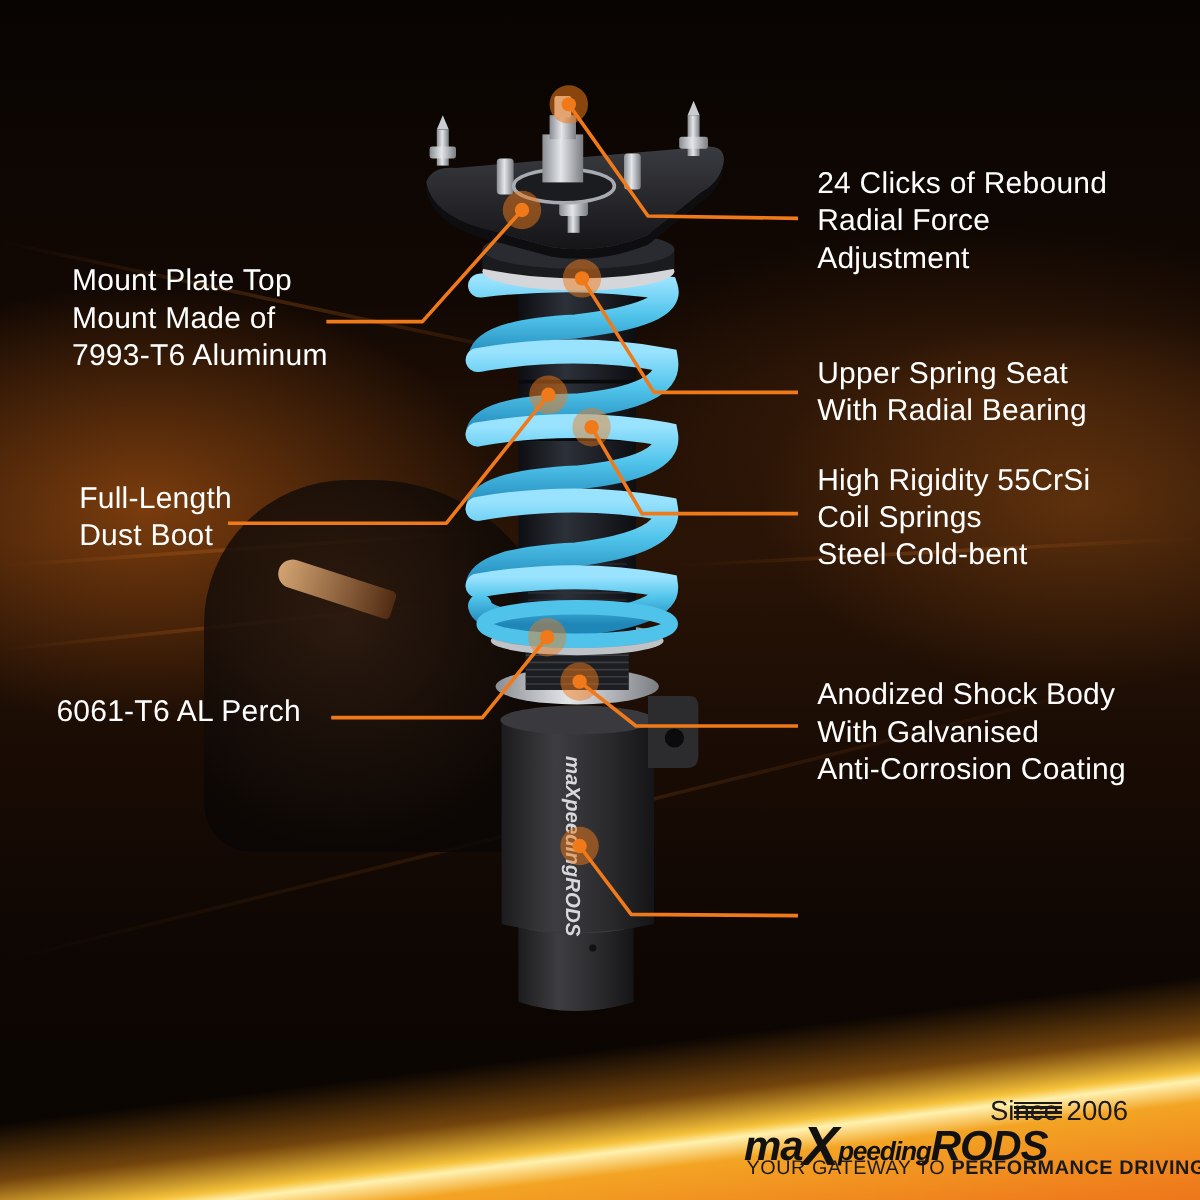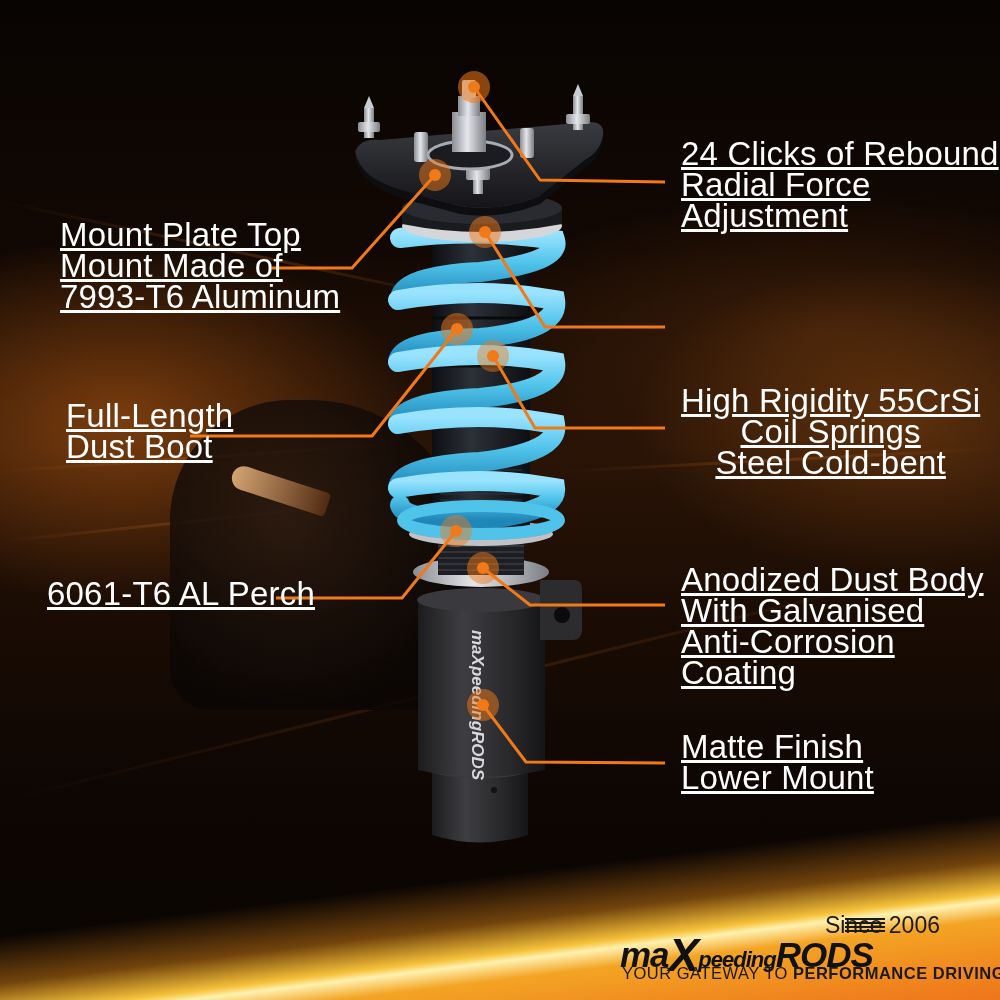--- a/index.html
+++ b/index.html
@@ -17,21 +17,21 @@
     background:linear-gradient(180deg, rgba(120,60,10,0) 0%, rgba(200,120,20,0.55) 18%, #f6c23a 30%, #fff1b0 33%, #f3a424 40%, #ef7d1c 65%, #e05a14 100%); }
   .car { position:absolute; left:170px; top:400px; width:300px; height:310px; border-radius:120px 160px 40px 40px;
     background:radial-gradient(ellipse at 40% 40%, #2a1a10, #0a0604 70%); opacity:0.85; }
   .headlight { position:absolute; left:230px; top:478px; width:100px; height:24px; transform:rotate(18deg);
     background:linear-gradient(90deg, rgba(255,200,140,0.8), rgba(180,90,30,0.3)); border-radius:12px 4px 4px 12px; }
 
   
   .coil { position:absolute; left:0; top:0; width:1000px; height:1000px; }
 
   
-  .label { position:absolute; color:#ffffff; font-size:33px; line-height:31px; font-weight:500; letter-spacing:0.2px;text-decoration:underline; }
+  .label { position:absolute; color:#ffffff; font-size:25px; line-height:31px; font-weight:500; letter-spacing:0.2px; }
   .lines { position:absolute; left:0; top:0; width:1000px; height:1000px; pointer-events:none; }
 
   
   .brand { position:absolute; left:620px; top:912px; width:330px; height:70px; }
   .brand-since { position:absolute; right:10px; top:0; font-size:23px; color:#1a1a1a; }
   .brand-speedlines { position:absolute; left:225px; top:6px; width:40px; height:14px;
     background:repeating-linear-gradient(180deg,#1a1a1a 0 2px, transparent 2px 4px); }
   .brand-name { position:absolute; left:0; top:12px; font-size:35px; font-weight:900; font-style:italic; color:#111; letter-spacing:-1px; }
   .brand-name .x { font-size:46px; position:relative; top:4px; }
   .brand-name .sm { font-size:22px; }
@@ -207,33 +207,33 @@
       <circle cx="483" cy="705" r="16" fill="#f07a1a" fill-opacity="0.5"></circle>
         <circle cx="483" cy="705" r="6" fill="#f07a1a"></circle>
     </g>
   </svg>
 
   <div class="label" style="left:681px;top:138px;">
     <div>24 Clicks of Rebound</div>
     <div>Radial Force</div>
     <div>Adjustment</div>
   </div>
-  <div class="label" style="left:681px;top:385px;text-align:center;">
+  <div class="label" style="left:681px;top:296px;">
+    <div>Upper Spring Seat</div>
+    <div>With Radial Bearing</div>
+  </div>
+  <div class="label" style="left:681px;top:385px;">
     <div>High Rigidity 55CrSi</div>
     <div>Coil Springs</div>
     <div>Steel Cold-bent</div>
   </div>
   <div class="label" style="left:681px;top:564px;">
-    <div>Anodized Dust Body</div>
+    <div>Anodized Shock Body</div>
     <div>With Galvanised</div>
     <div>Anti-Corrosion Coating</div>
-  </div>
-  <div class="label" style="left:681px;top:731px;">
-    <div>Matte Finish</div>
-    <div>Lower Mount</div>
   </div>
 
   <div class="label" style="left:60px;top:219px;">
     <div>Mount Plate Top</div>
     <div>Mount Made of</div>
     <div>7993-T6 Aluminum</div>
   </div>
   <div class="label" style="left:66px;top:400px;">
     <div>Full-Length</div>
     <div>Dust Boot</div>

